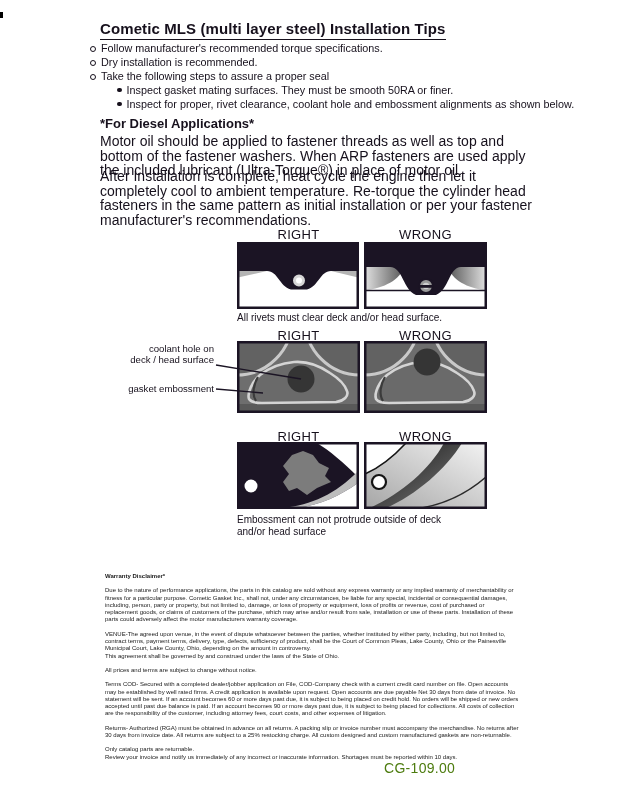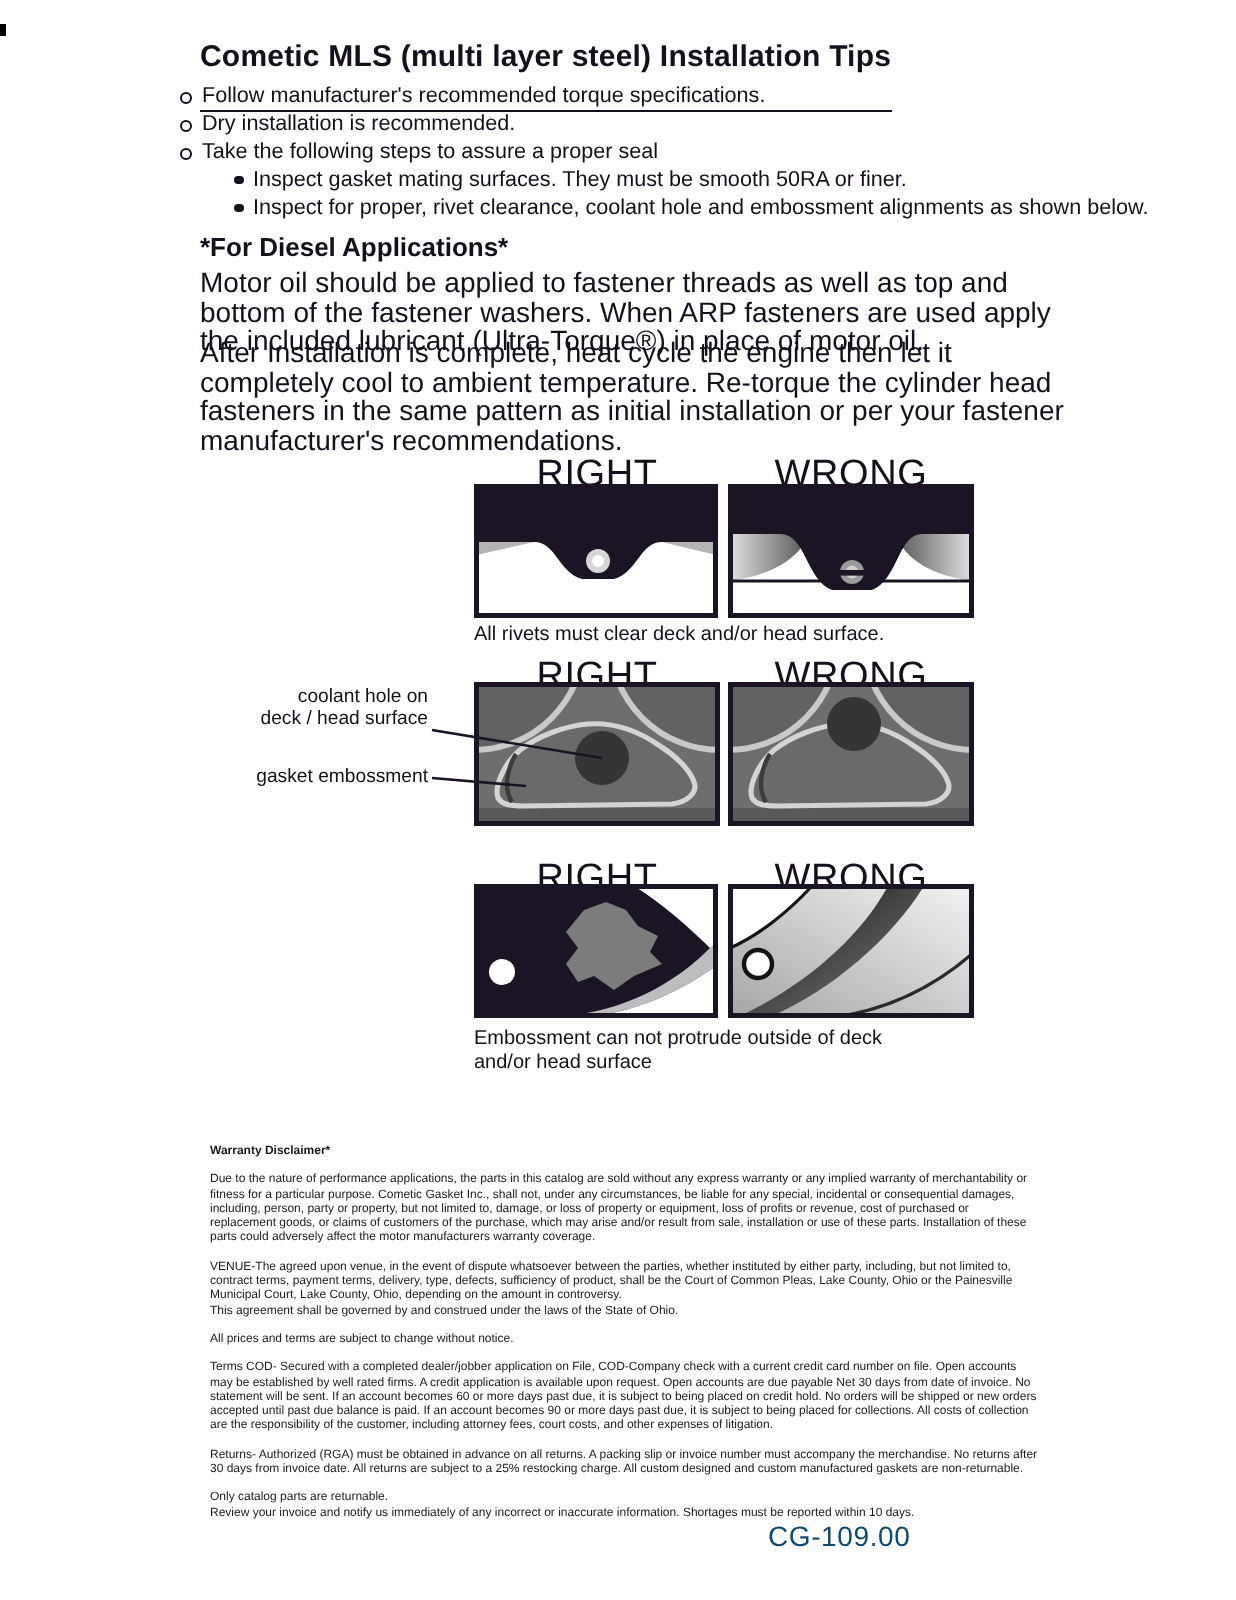--- a/index.html
+++ b/index.html
@@ -1,35 +1,35 @@
 <!DOCTYPE html>
 <html><head>
 <meta charset="utf-8">
 <style>
   html,body{margin:0;padding:0;background:#ffffff;}
   .page{position:relative;width:618px;height:800px;background:#ffffff;
         font-family:"Liberation Sans",sans-serif;color:#16101c;overflow:hidden;}
   .abs{position:absolute;}
   .artifact{left:0;top:12px;width:3px;height:6px;background:#000;}
   .title{left:100px;top:20px;font-size:15px;font-weight:bold;
-         border-bottom:1.6px solid #16101c;padding-bottom:18px;letter-spacing:0.1px;}
+         border-bottom:1.6px solid #16101c;padding-bottom:2px;letter-spacing:0.1px;}
   .brow{display:flex;align-items:flex-start;font-size:10.8px;line-height:13px;white-space:nowrap;justify-content:space-between;}
   .b-circle{flex:0 0 auto;width:4px;height:4px;border:1px solid #16101c;border-radius:50%;margin:3.5px 5px 0 0;}
   .b-dot{flex:0 0 auto;width:4.5px;height:4.5px;background:#16101c;border-radius:50%;margin:3.5px 5px 0 0;}
   .h2{font-size:13px;font-weight:bold;}
   .para{font-size:14px;line-height:14.6px;width:438px;}
-  .dglabel{width:123px;text-align:center;font-size:19px;letter-spacing:0.3px;color:#16101c;}
+  .dglabel{width:123px;text-align:center;font-size:13px;letter-spacing:0.3px;color:#16101c;}
   .panel{display:block;}
   .caption{font-size:10px;color:#16101c;}
   .sidelbl{font-size:9.6px;line-height:11px;text-align:right;color:#16101c;}
   .legal{left:105px;top:573px;width:414px;font-size:6px;line-height:7.3px;color:#1a1a1a;}
   .legal > div{margin:0 0 7px 0;}
   .legal .lh{font-weight:bold;}
   .legal .tight div{margin:0;}
-  .pagenum{left:384px;top:760px;font-size:14px;letter-spacing:0.3px;color:#0c4a6e;}
+  .pagenum{left:384px;top:760px;font-size:14px;letter-spacing:0.3px;color:#4d7c0f;}
 </style>
 </head>
 <body>
 
 <div class="page">
 
   <div class="abs artifact"></div>
 
   <div class="abs title">Cometic MLS (multi layer steel) Installation Tips</div>
 

